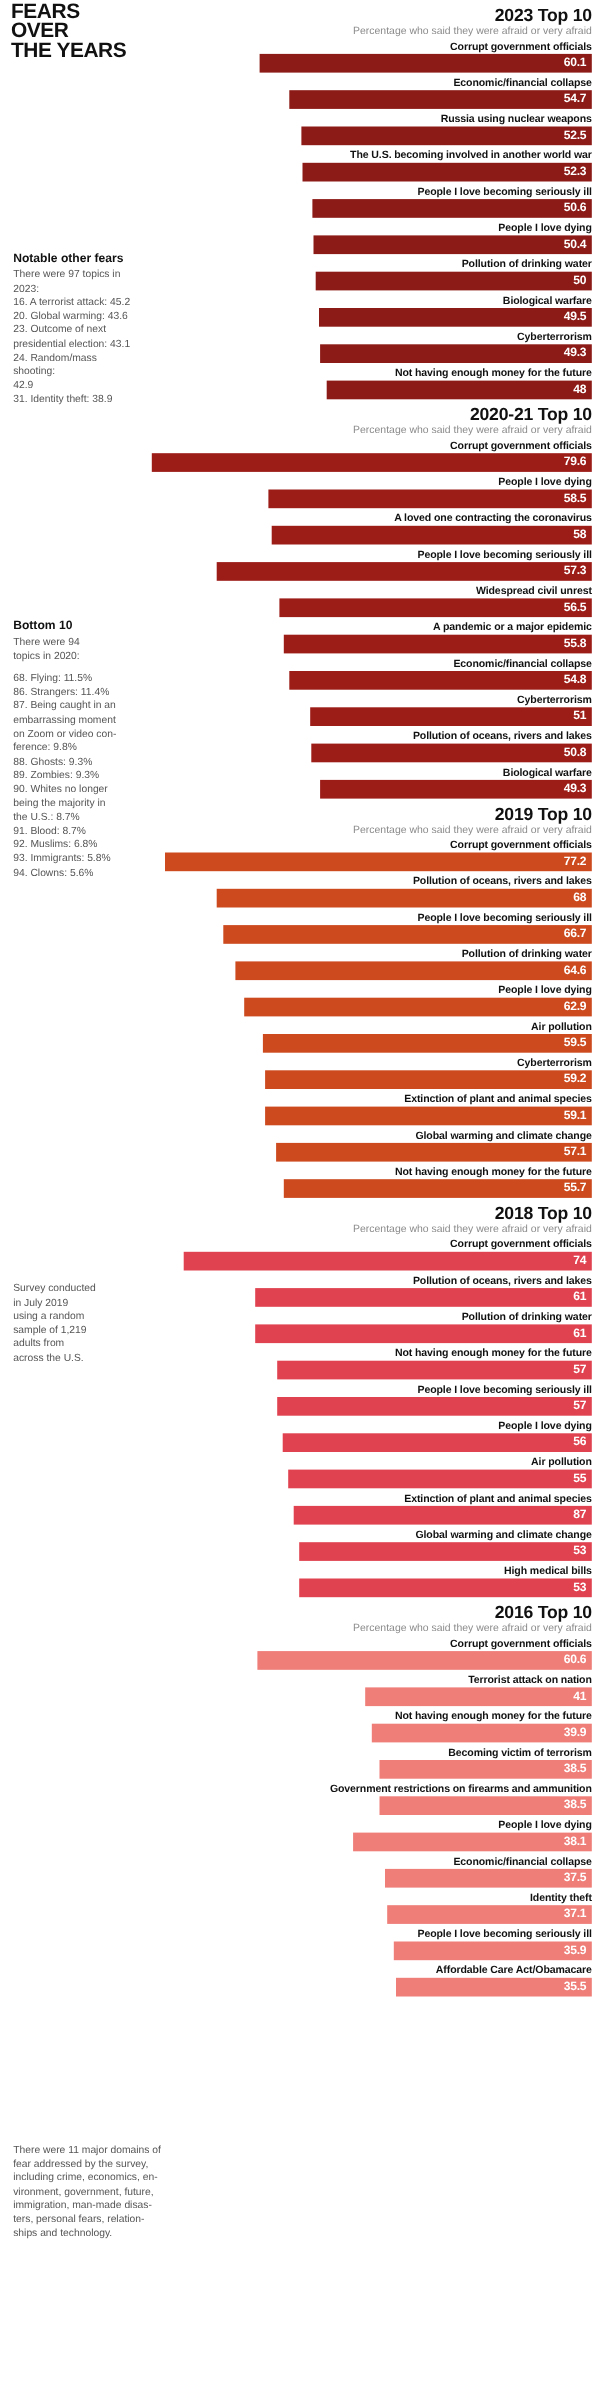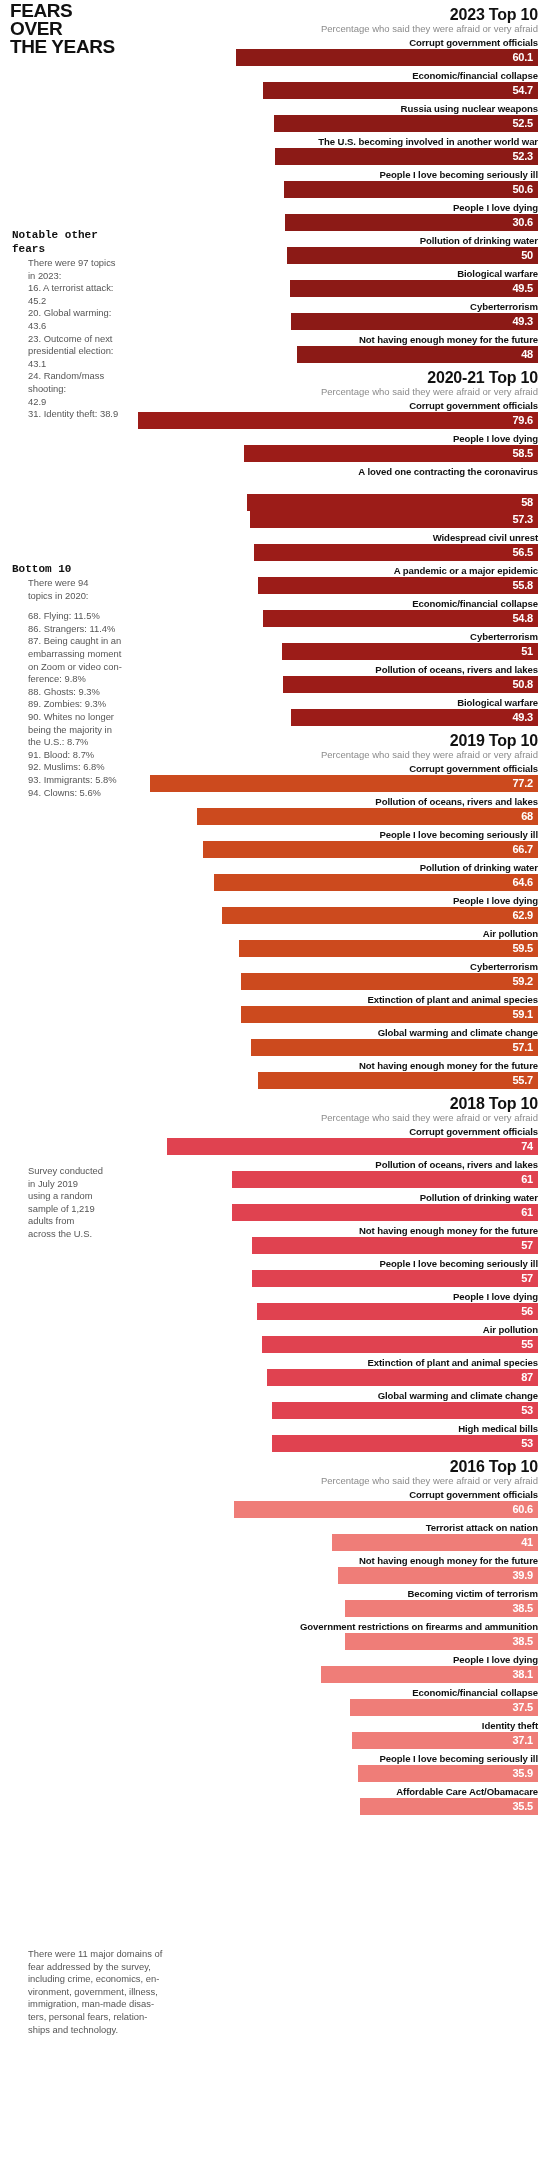--- a/index.html
+++ b/index.html
@@ -105,27 +105,25 @@
     width:160px;
     background:#fff;
     z-index:5;
   }
   .note-title{
     font-size:11px;
     font-weight:bold;
     color:#111;
     line-height:14px;
     margin-bottom:1px;
-    font-family:Liberation Mono, monospace;
   }
   .note-body{
     font-size:9.4px;
     line-height:12.6px;
     color:#555;
-    margin-left:16px;
   }
   .note-body p{margin:0;}
   .note-body .gap{height:8px;}
   .note-narrow{width:110px;}
 </style>
 </head>
 <body>
 
 <div id="page">
 
@@ -176,21 +174,21 @@
           <div class="bar-track">
             <div class="bar" style="background: rgb(140, 26, 22); width: 254.012px;">
               <span class="bar-value">50.6</span>
             </div>
           </div>
         </div>
         <div class="bar-row">
           <div class="bar-label">People I love dying</div>
           <div class="bar-track">
             <div class="bar" style="background: rgb(140, 26, 22); width: 253.008px;">
-              <span class="bar-value">30.6</span>
+              <span class="bar-value">50.4</span>
             </div>
           </div>
         </div>
         <div class="bar-row">
           <div class="bar-label">Pollution of drinking water</div>
           <div class="bar-track">
             <div class="bar" style="background: rgb(140, 26, 22); width: 251px;">
               <span class="bar-value">50</span>
             </div>
           </div>
@@ -235,29 +233,29 @@
           <div class="bar-label">People I love dying</div>
           <div class="bar-track">
             <div class="bar" style="background: rgb(156, 28, 24); width: 293.67px;">
               <span class="bar-value">58.5</span>
             </div>
           </div>
         </div>
         <div class="bar-row">
           <div class="bar-label">A loved one contracting the coronavirus</div>
           <div class="bar-track">
-            <div class="bar" style="background: rgb(156, 28, 24); width: 291.16px; margin-top: 16px;">
+            <div class="bar" style="background: rgb(156, 28, 24); width: 291.16px;">
               <span class="bar-value">58</span>
             </div>
           </div>
         </div>
         <div class="bar-row">
           <div class="bar-label">People I love becoming seriously ill</div>
           <div class="bar-track">
-            <div class="bar" style="background: rgb(156, 28, 24); width: 288px;">
+            <div class="bar" style="background: rgb(156, 28, 24); width: 341px;">
               <span class="bar-value">57.3</span>
             </div>
           </div>
         </div>
         <div class="bar-row">
           <div class="bar-label">Widespread civil unrest</div>
           <div class="bar-track">
             <div class="bar" style="background: rgb(156, 28, 24); width: 283.63px;">
               <span class="bar-value">56.5</span>
             </div>
@@ -605,20 +603,20 @@
       <p>adults from</p>
       <p>across the U.S.</p>
     </div>
   </div>
 
   <div class="note" id="note-domains" style="top: 1948px; width: 175px;">
     <div class="note-body">
       <p>There were 11 major domains of</p>
       <p>fear addressed by the survey,</p>
       <p>including crime, economics, en-</p>
-      <p>vironment, government, illness,</p>
+      <p>vironment, government, future,</p>
       <p>immigration, man-made disas-</p>
       <p>ters, personal fears, relation-</p>
       <p>ships and technology.</p>
     </div>
   </div>
 
 </div>
 
 </body></html>

